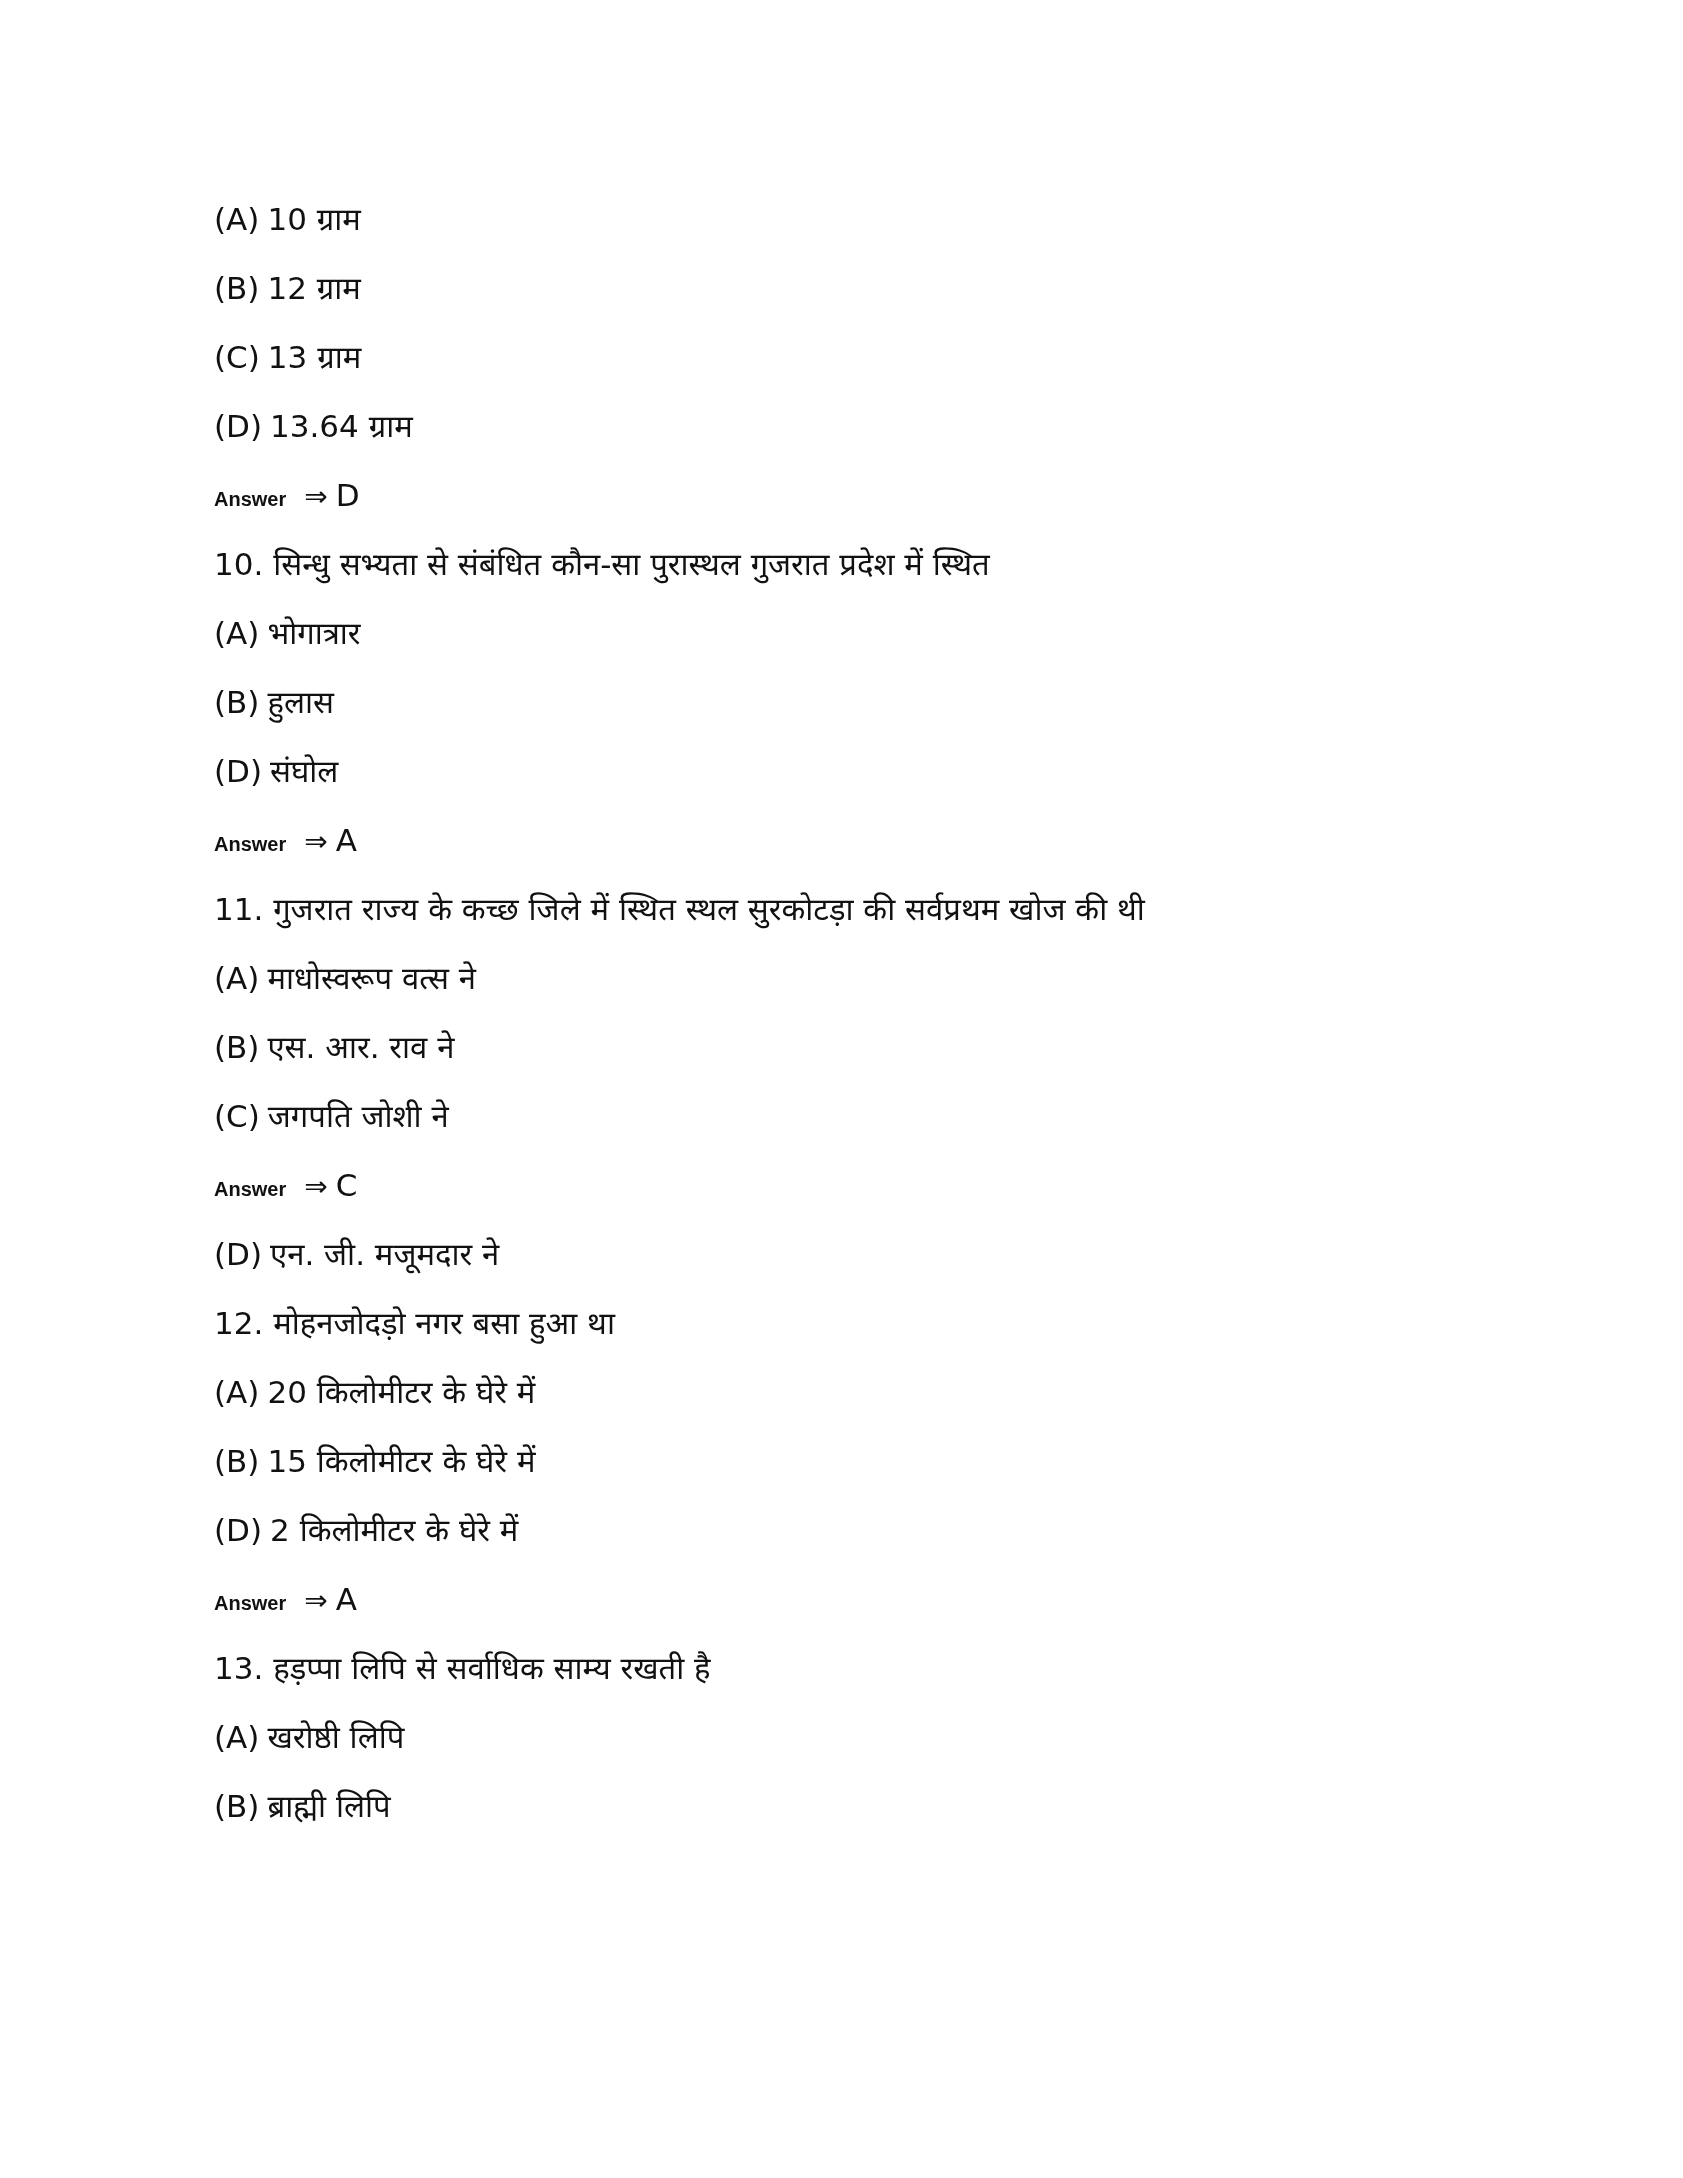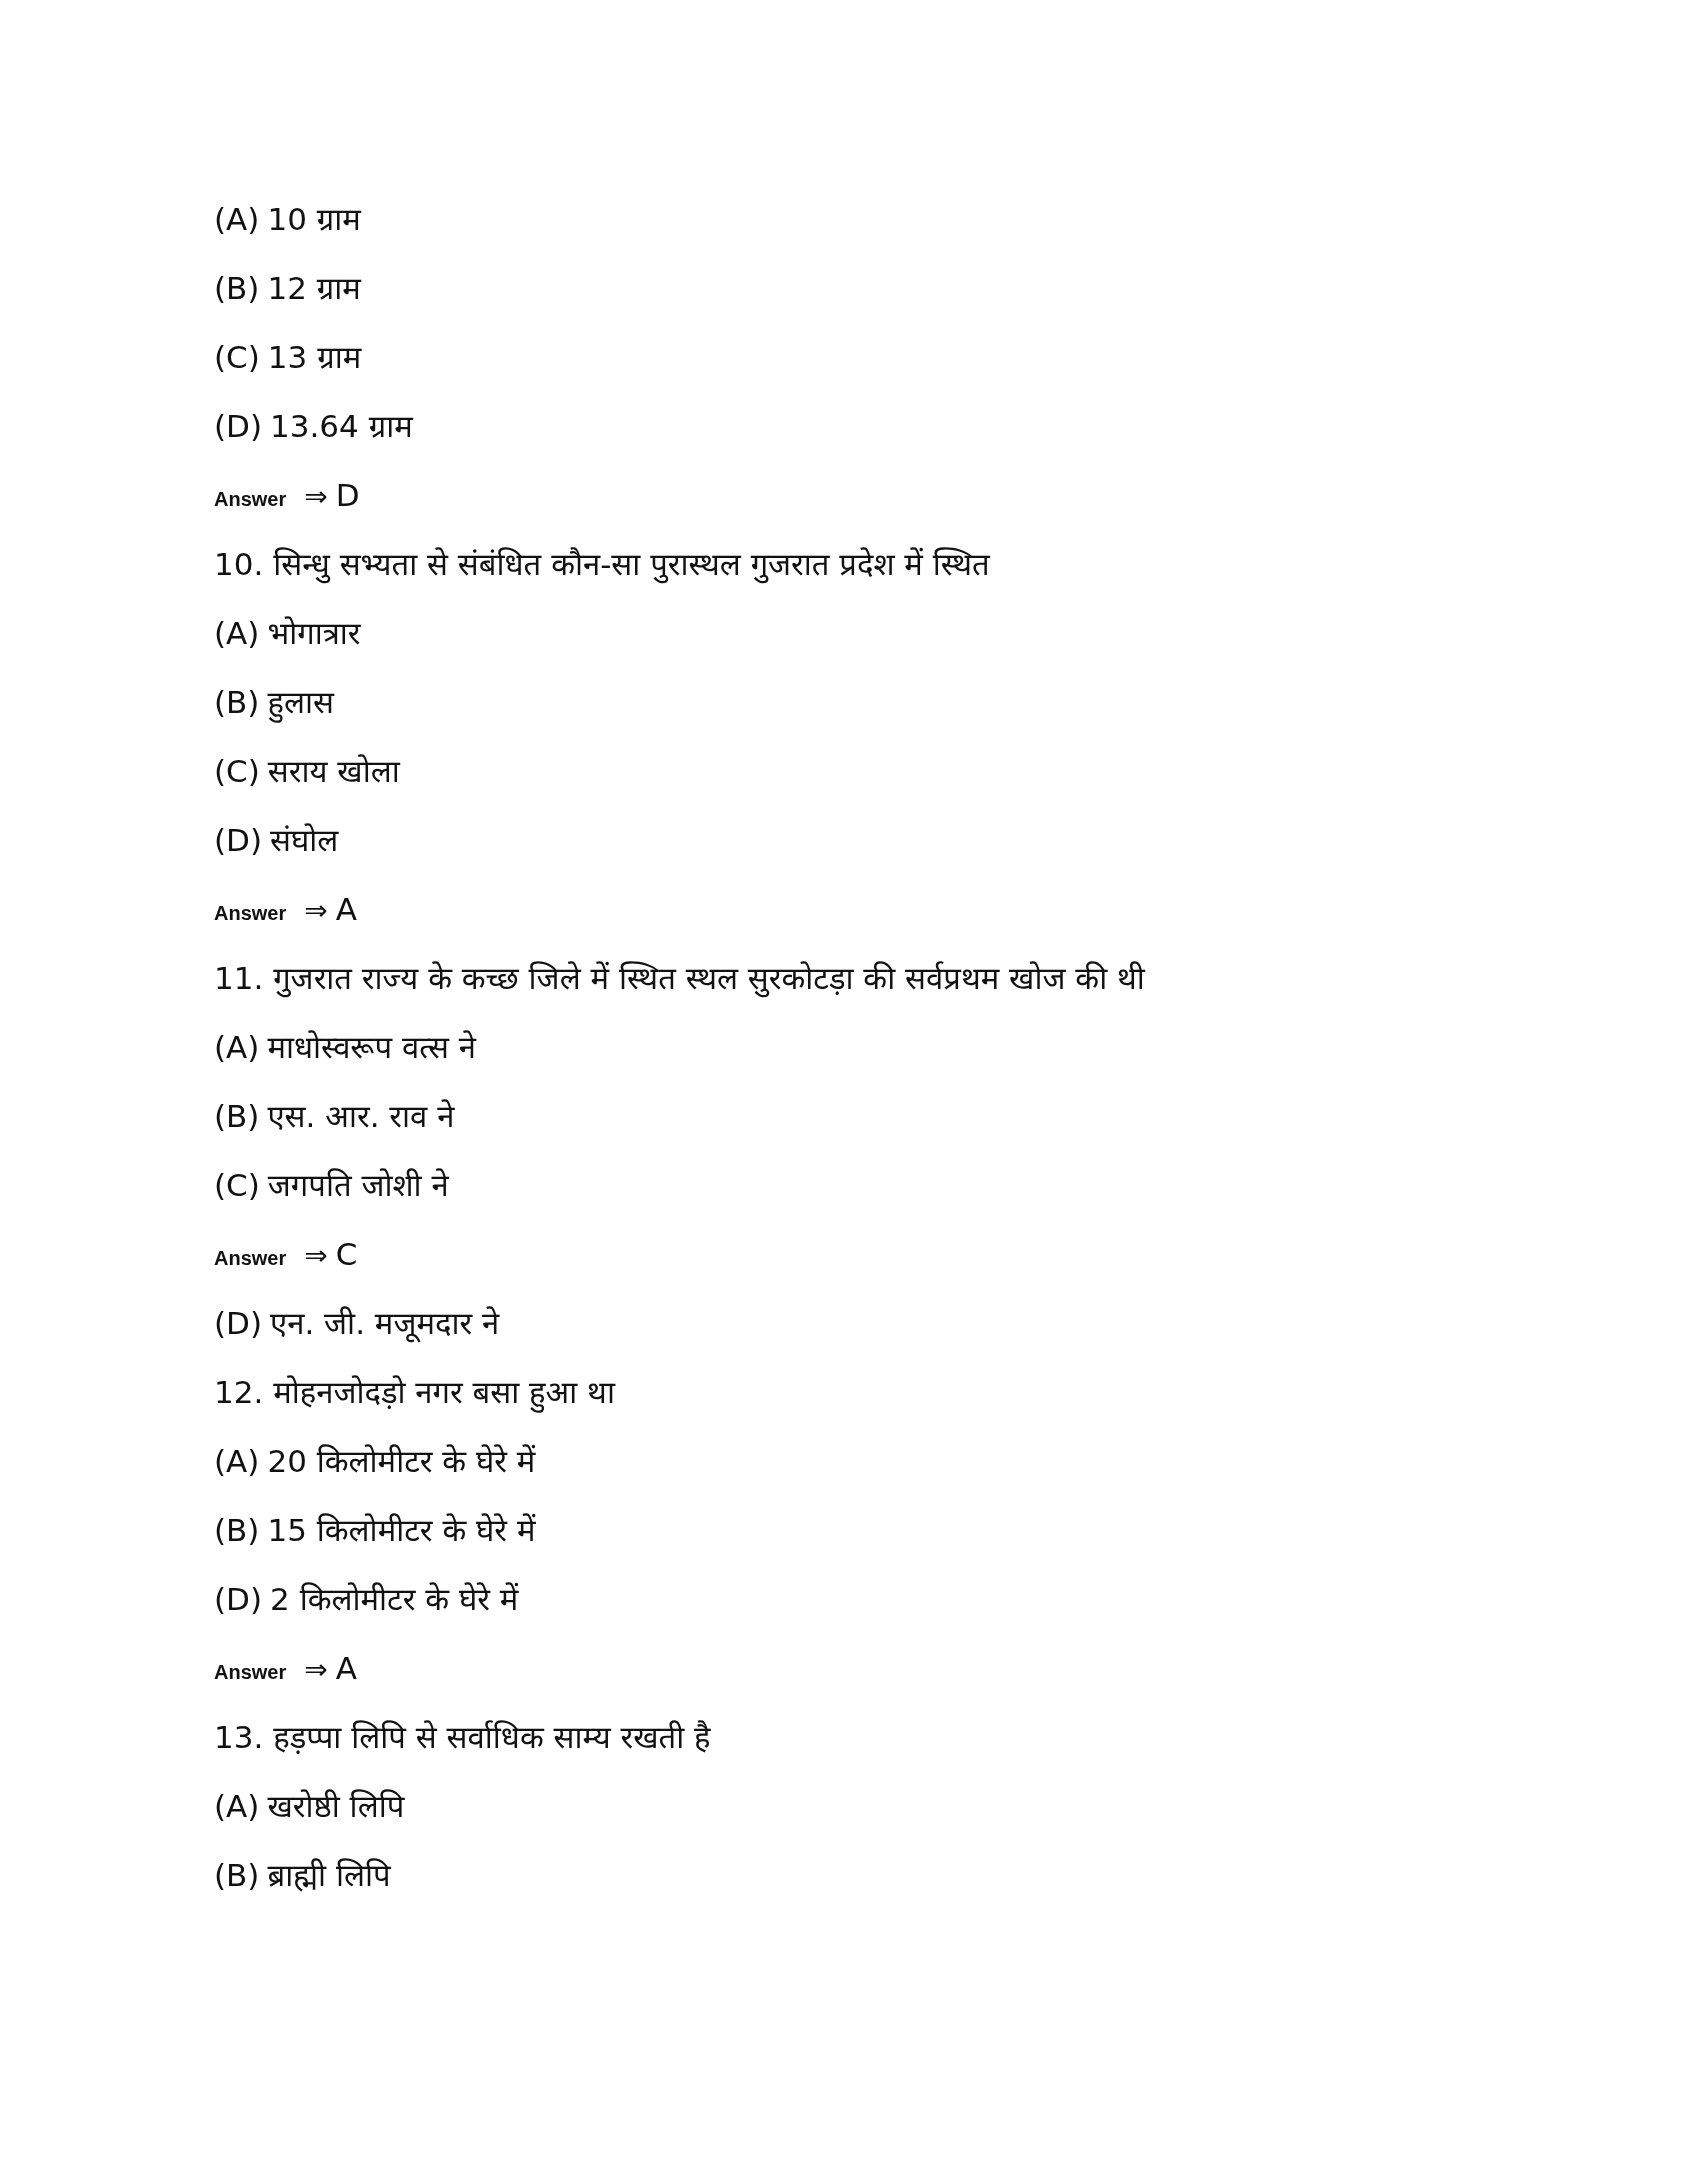--- a/index.html
+++ b/index.html
@@ -19,21 +19,20 @@
 
   <div class="line"><span class="opt-key">(A)</span><span>10 ग्राम</span></div>
   <div class="line"><span class="opt-key">(B)</span><span>12 ग्राम</span></div>
   <div class="line"><span class="opt-key">(C)</span><span>13 ग्राम</span></div>
   <div class="line"><span class="opt-key">(D)</span><span>13.64 ग्राम</span></div>
   <div class="line answer"><span class="label">Answer</span><span class="arrow">⇒</span><span>D</span></div>
 
   <div class="line"><span>10.</span> <span>सिन्धु सभ्यता से संबंधित कौन-सा पुरास्थल गुजरात प्रदेश में स्थित</span></div>
   <div class="line"><span class="opt-key">(A)</span><span>भोगात्रार</span></div>
   <div class="line"><span class="opt-key">(B)</span><span>हुलास</span></div>
-  <div class="line"><span class="opt-key">(C)</span><span>सराय खोला</span></div>
   <div class="line"><span class="opt-key">(D)</span><span>संघोल</span></div>
   <div class="line answer"><span class="label">Answer</span><span class="arrow">⇒</span><span>A</span></div>
 
   <div class="line"><span>11.</span> <span>गुजरात राज्य के कच्छ जिले में स्थित स्थल सुरकोटड़ा की सर्वप्रथम खोज की थी</span></div>
   <div class="line"><span class="opt-key">(A)</span><span>माधोस्वरूप वत्स ने</span></div>
   <div class="line"><span class="opt-key">(B)</span><span>एस. आर. राव ने</span></div>
   <div class="line"><span class="opt-key">(C)</span><span>जगपति जोशी ने</span></div>
   <div class="line answer"><span class="label">Answer</span><span class="arrow">⇒</span><span>C</span></div>
   <div class="line"><span class="opt-key">(D)</span><span>एन. जी. मजूमदार ने</span></div>
 

